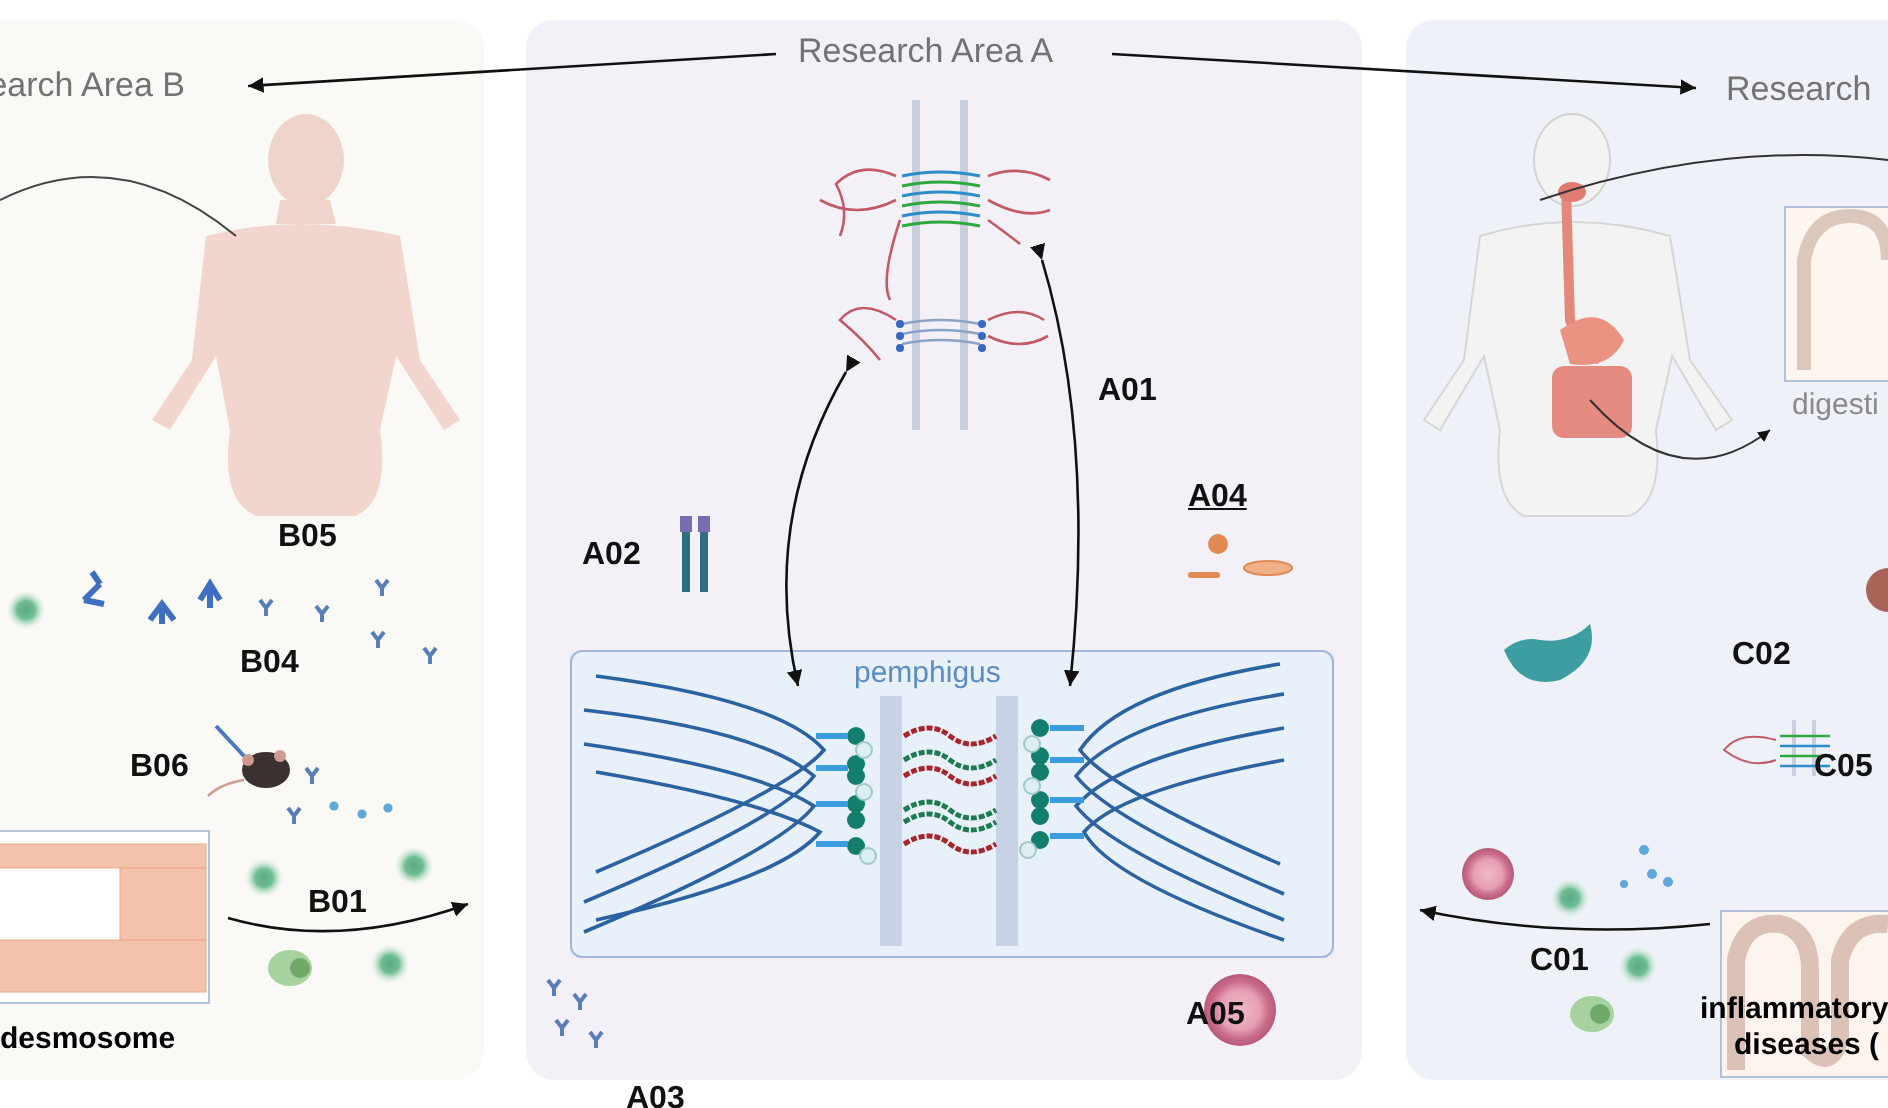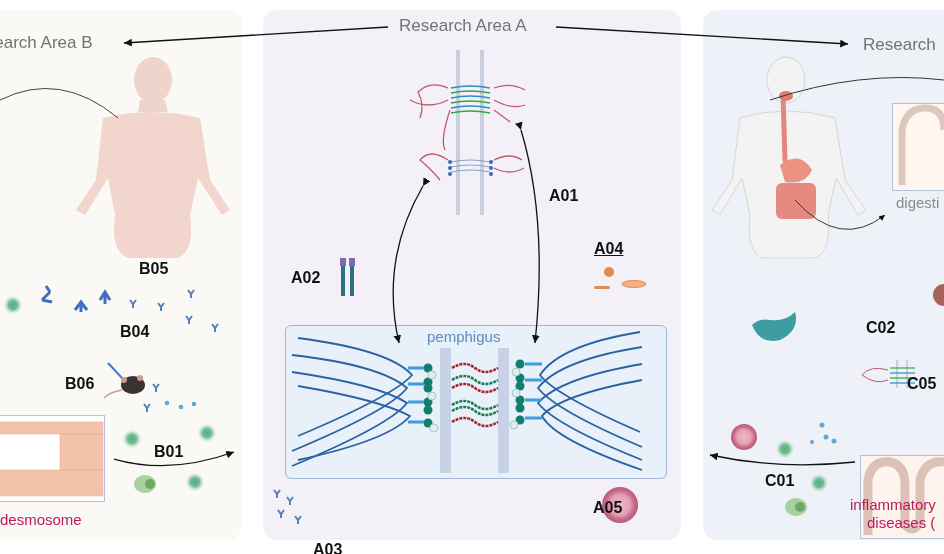--- a/index.html
+++ b/index.html
@@ -3,21 +3,21 @@
 <meta charset="utf-8">
 <style>
   html, body { margin:0; padding:0; background:#ffffff; }
   body { width:944px; height:554px; position:relative; overflow:hidden; font-family:"Liberation Sans", sans-serif; }
   .panel { position:absolute; border-radius:14px; }
   #panel-b { left:-20px; top:10px; width:262px; height:530px; background:#faf9f5; }
   #panel-a { left:263px; top:10px; width:418px; height:530px; background:#f4f0f7; }
   #panel-c { left:703px; top:10px; width:260px; height:530px; background:#eef2f8; }
   .title { position:absolute; font-weight:normal; font-size:17px; color:#737373; white-space:nowrap; }
   .lbl { position:absolute; font-weight:bold; font-size:16px; color:#111; white-space:nowrap; }
-  .blue-lbl { position:absolute; font-weight:normal; font-size:15px; color:#be185d; white-space:nowrap; text-align:center; }
+  .blue-lbl { position:absolute; font-weight:bold; font-size:15px; color:#000000; white-space:nowrap; text-align:center; }
   .desmo-lbl { position:absolute; font-size:15px; color:#5b8dc0; white-space:nowrap; }
   .digest-lbl { position:absolute; font-size:15px; color:#8a8a8a; white-space:nowrap;text-align:right; }
   svg.layer { position:absolute; left:0; top:0; }
   #desmo-box { position:absolute; left:285px; top:325px; width:380px; height:152px; background:#e8f0fa; border:1.5px solid #9fb6d6; border-radius:6px; }
   .inset { position:absolute; background:#fff; border:1.5px solid #b3c2dc; }
 </style>
 </head>
 <body>
 
 <div class="panel" id="panel-b"></div>

